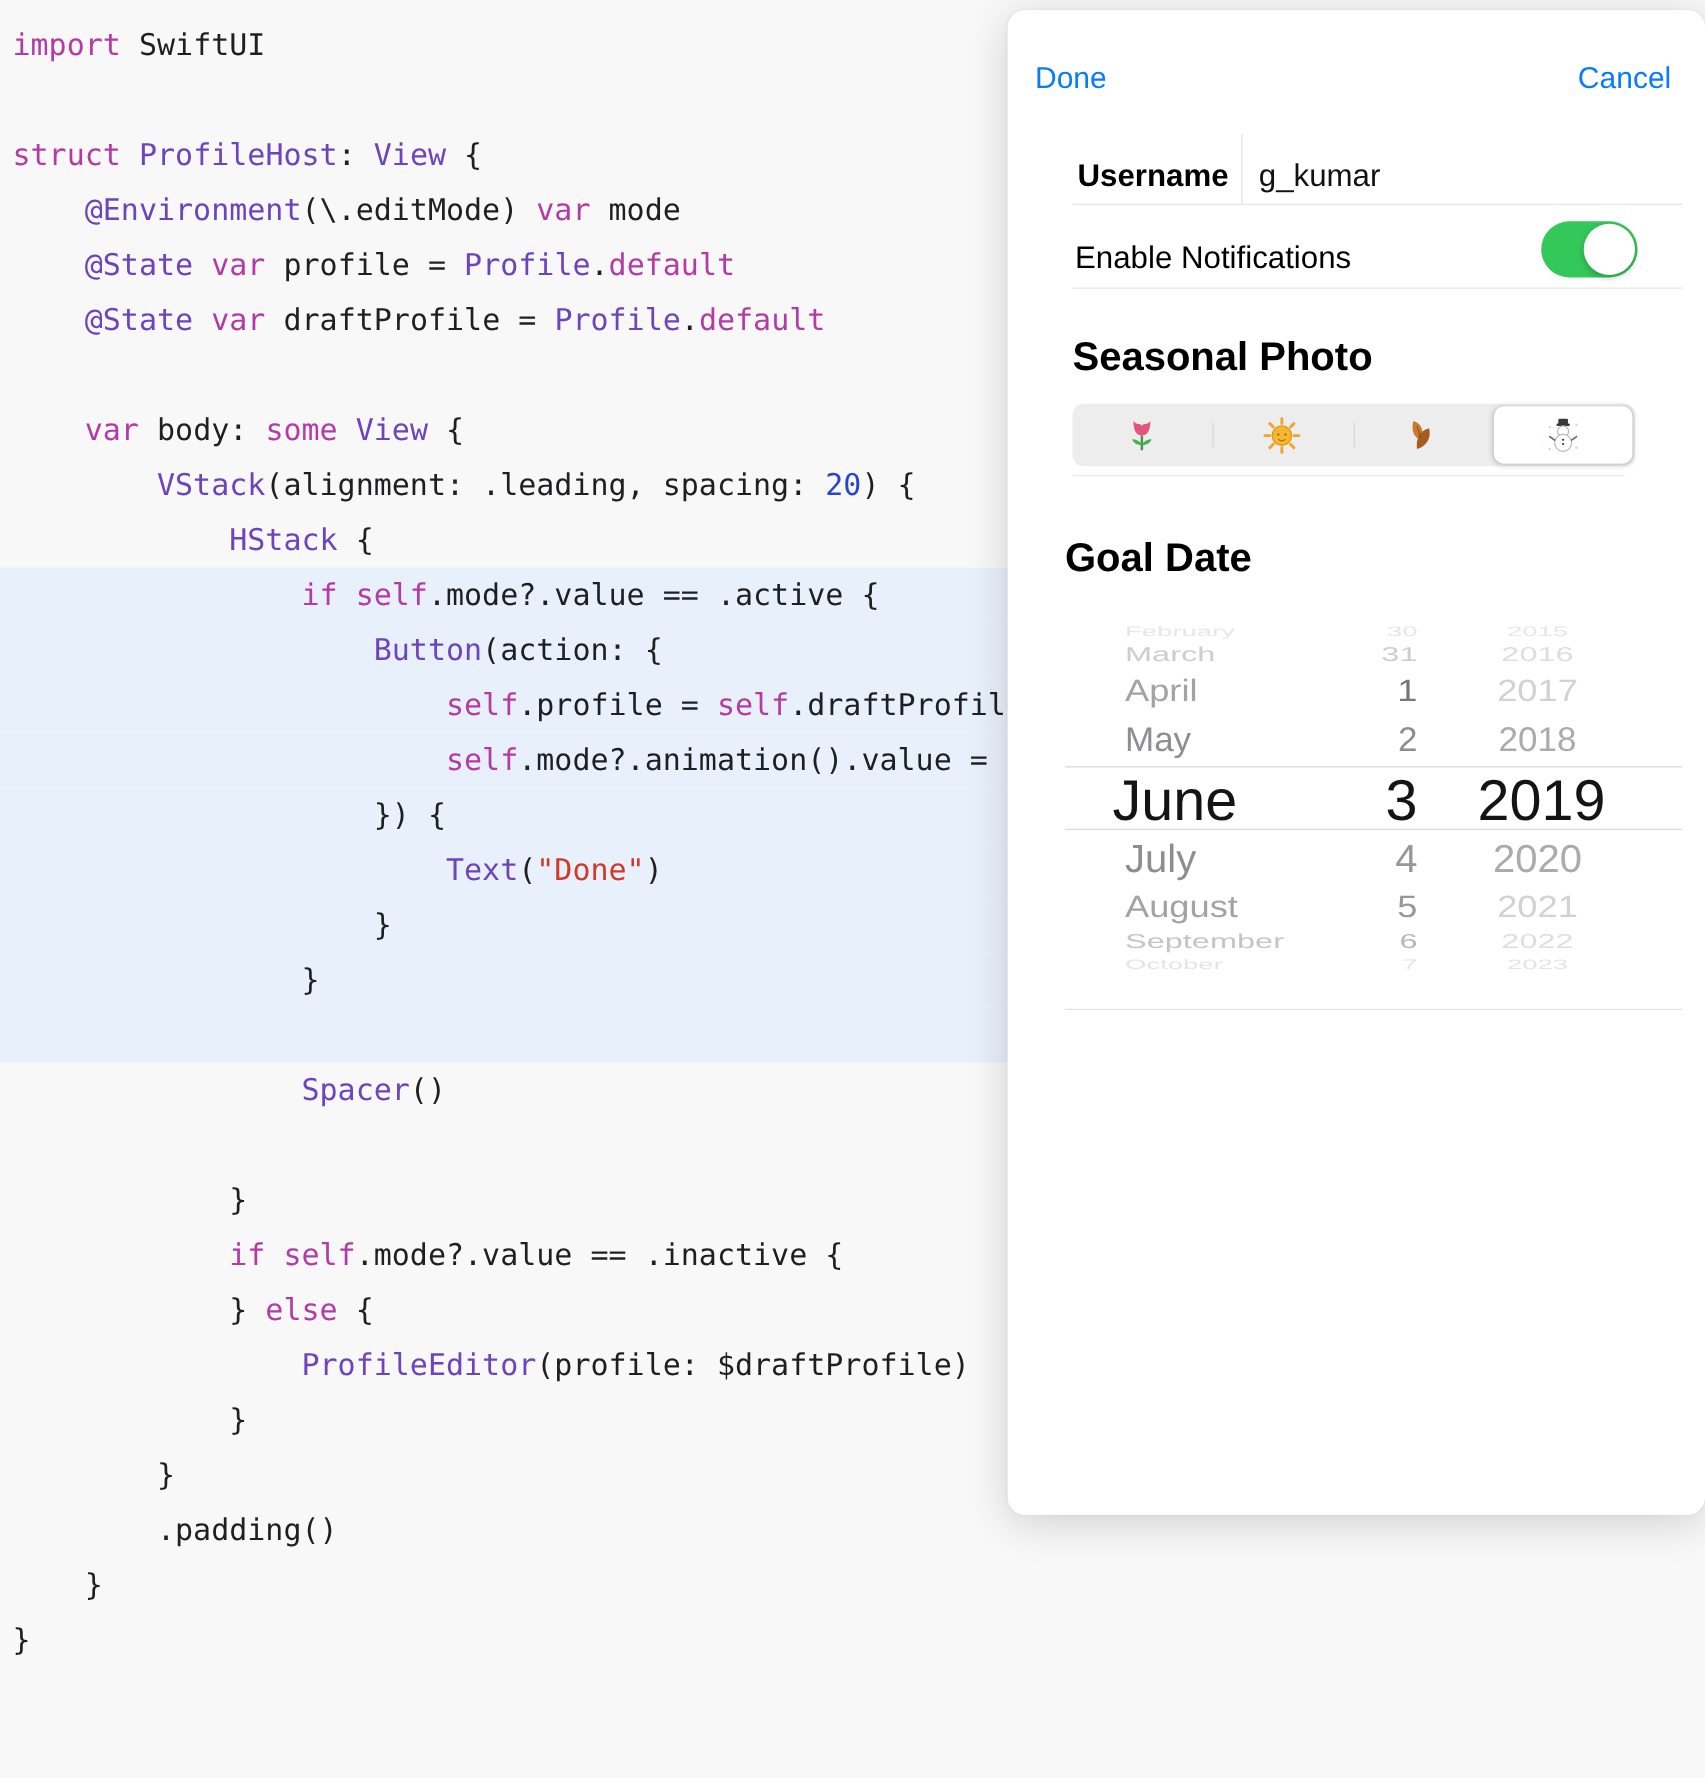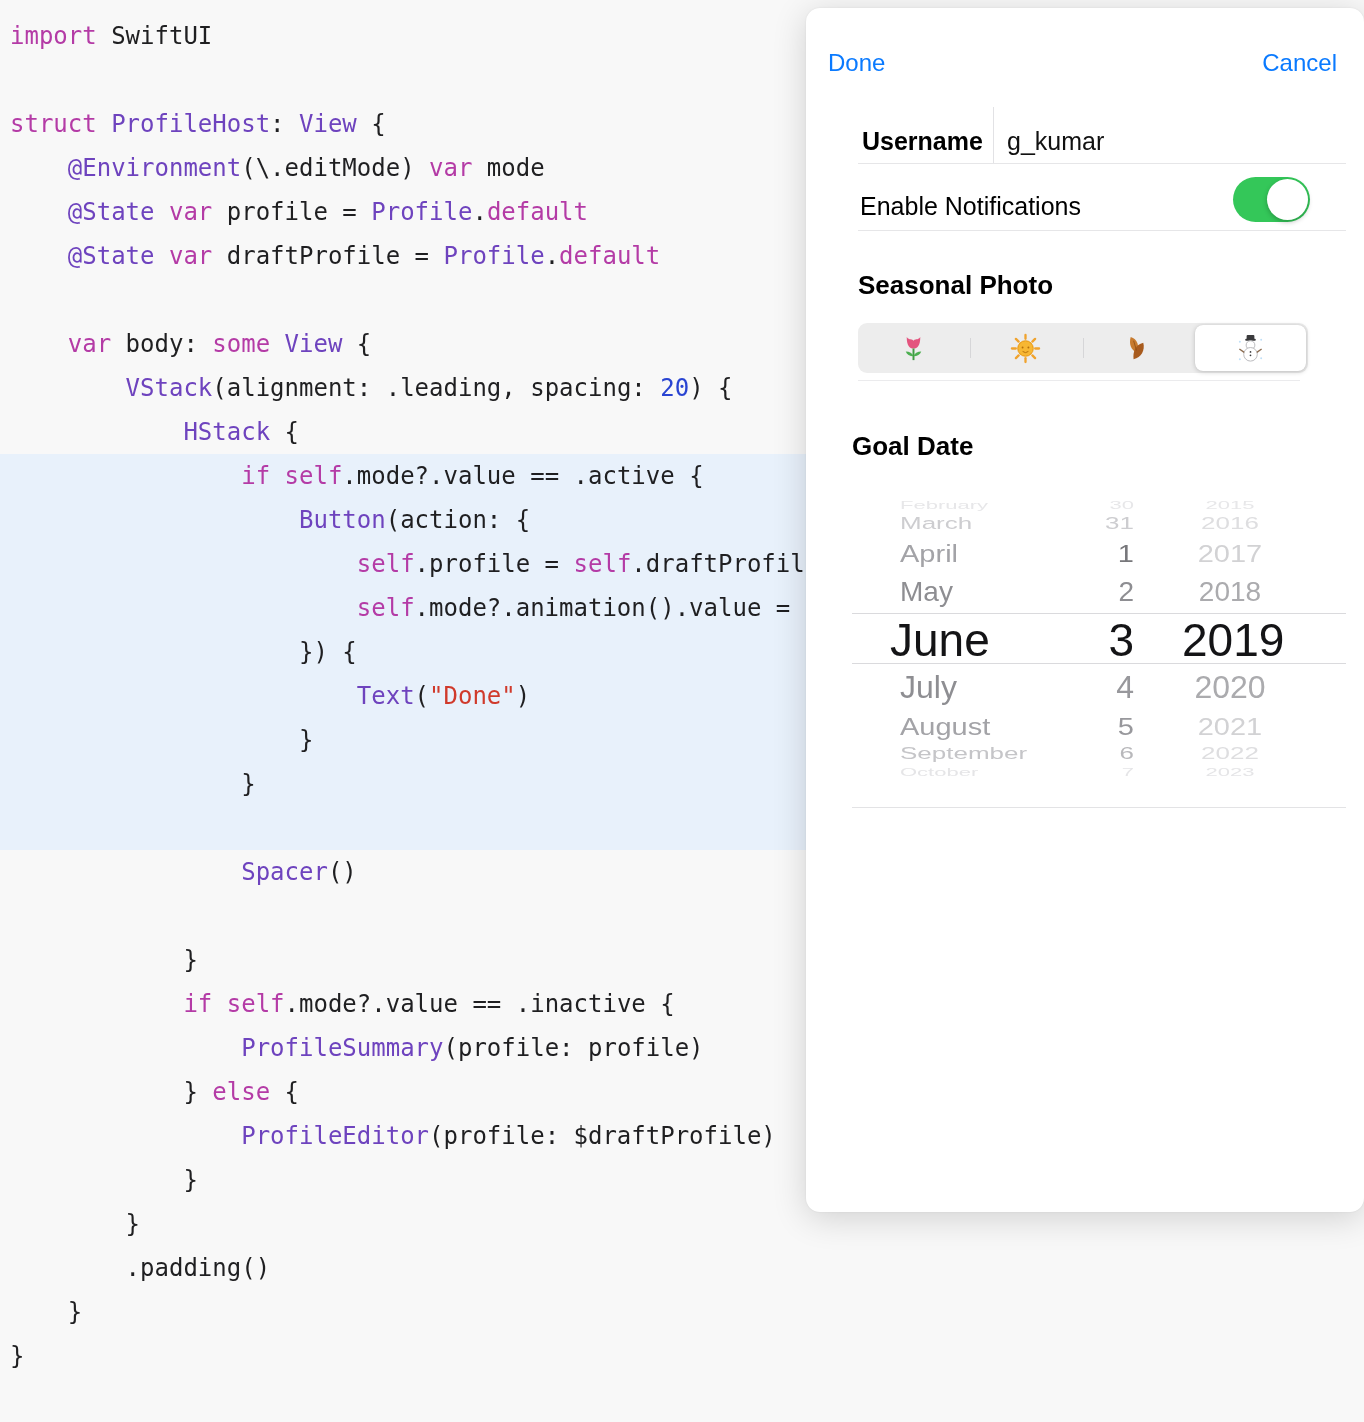--- a/index.html
+++ b/index.html
@@ -44,21 +44,21 @@
   .hr4{left:46px;top:799px;width:494px;background:#E3E3E5;}
   .notif-label{position:absolute;left:54px;top:183px;font-size:25px;color:#000;line-height:30px;}
   .toggle{
     position:absolute;left:427px;top:169px;width:77px;height:45px;border-radius:23px;
     background:#34C759;cursor:pointer;
   }
   .toggle .knob{
     position:absolute;left:34px;top:2px;width:41px;height:41px;border-radius:50%;
     background:#fff;box-shadow:0 2px 5px rgba(0,0,0,0.25);
   }
-  .sec-label{position:absolute;font-size:26px;font-weight:bold;color:#000;line-height:30px;}
+  .sec-label{position:absolute;font-size:32px;font-weight:bold;color:#000;line-height:30px;}
   .sec-label.sp{left:52px;top:262px;}
   .sec-label.gd{left:46px;top:423px;}
   .seg{
     position:absolute;left:52px;top:315px;width:450px;height:50px;border-radius:9px;
     background:#EDEDED;display:flex;
   }
   .seg-item{
     flex:1 1 0;display:flex;align-items:center;justify-content:center;cursor:pointer;position:relative;
   }
   .seg-item.sel{
@@ -100,21 +100,20 @@
     <div class="code-line hl"><span class="c-p">                        </span><span class="c-k">self</span><span class="c-p">.mode?.animation().value = .inactive</span></div>
     <div class="code-line hl"><span class="c-p">                    }) {</span></div>
     <div class="code-line hl"><span class="c-p">                        </span><span class="c-t">Text</span><span class="c-p">(</span><span class="c-s">"Done"</span><span class="c-p">)</span></div>
     <div class="code-line hl"><span class="c-p">                    }</span></div>
     <div class="code-line hl"><span class="c-p">                }</span></div>
     <div class="code-line hl"></div>
     <div class="code-line"><span class="c-p">                </span><span class="c-t">Spacer</span><span class="c-p">()</span></div>
     <div class="code-line"></div>
     <div class="code-line"><span class="c-p">            }</span></div>
     <div class="code-line"><span class="c-p">            </span><span class="c-k">if</span><span class="c-p"> </span><span class="c-k">self</span><span class="c-p">.mode?.value == .inactive {</span></div>
-    <div class="code-line"><span class="c-p">                </span><span class="c-t">ProfileSummary</span><span class="c-p">(profile: profile)</span></div>
     <div class="code-line"><span class="c-p">            } </span><span class="c-k">else</span><span class="c-p"> {</span></div>
     <div class="code-line"><span class="c-p">                </span><span class="c-t">ProfileEditor</span><span class="c-p">(profile: $draftProfile)</span></div>
     <div class="code-line"><span class="c-p">            }</span></div>
     <div class="code-line"><span class="c-p">        }</span></div>
     <div class="code-line"><span class="c-p">        .padding()</span></div>
     <div class="code-line"><span class="c-p">    }</span></div>
     <div class="code-line"><span class="c-p">}</span></div>
   </div>
 
 <div class="panel">

